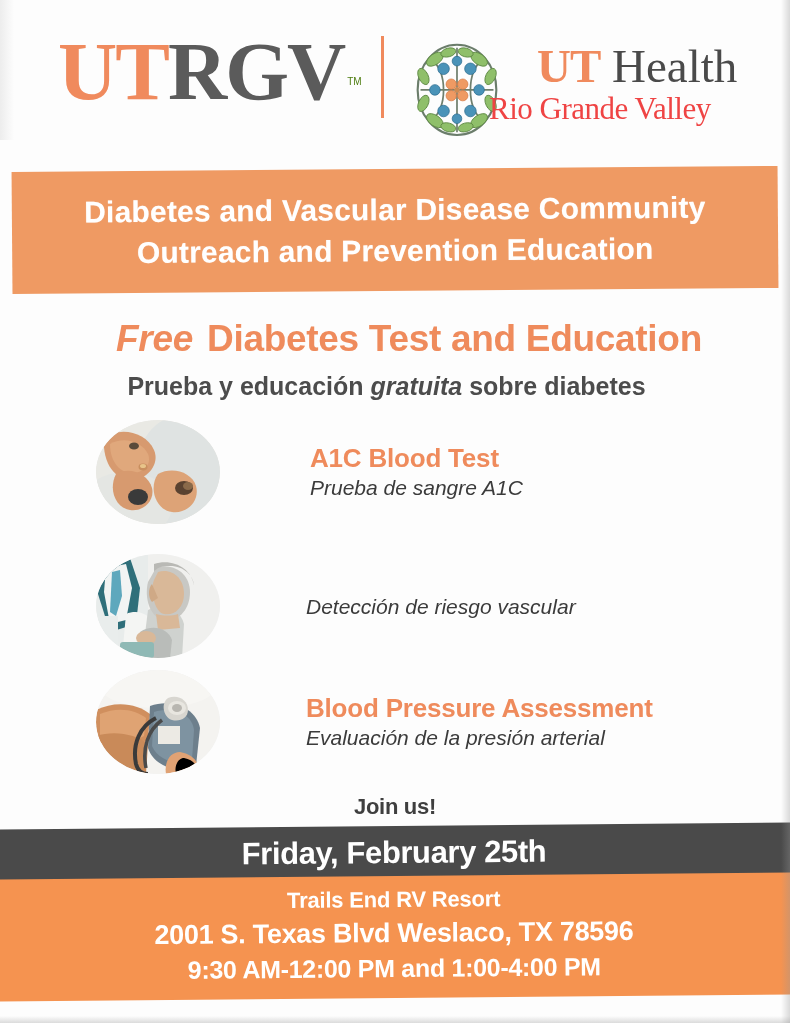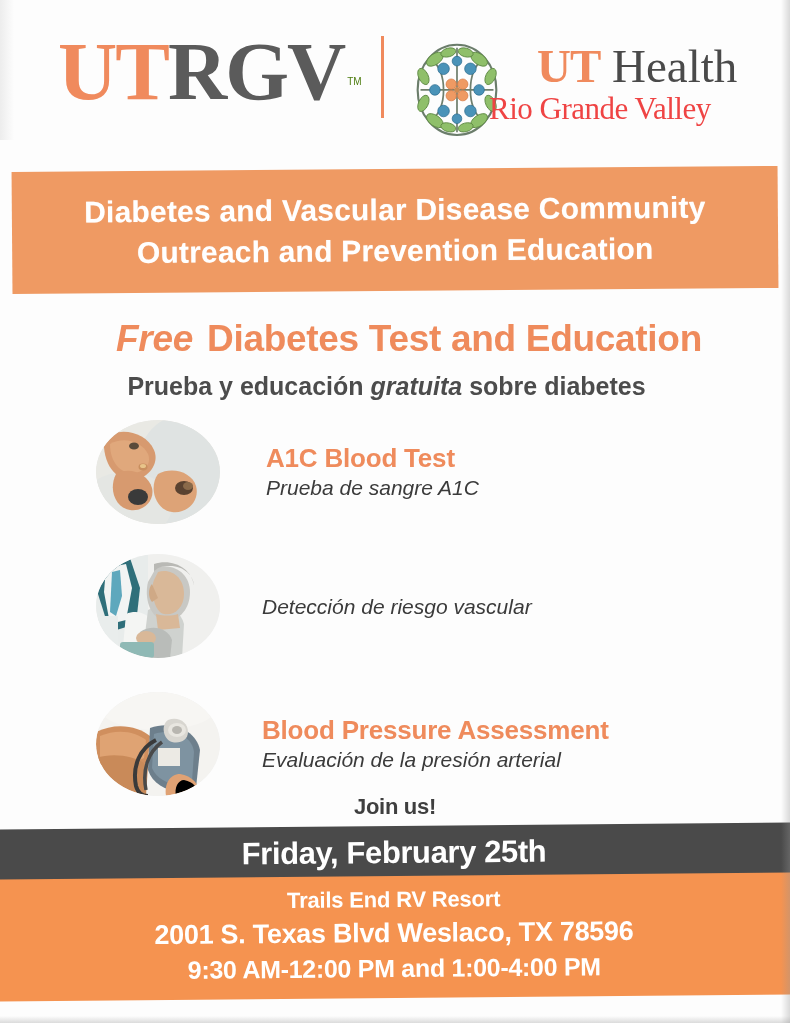--- a/index.html
+++ b/index.html
@@ -161,24 +161,25 @@
   }
 
   
   .service-row {
     position: absolute;
     left: 96px;
     width: 640px;
     height: 108px;
     display: flex;
     align-items: center;
+    gap: 44px;
   }
   .service-row.row-1 { top: 418px; }
   .service-row.row-2 { top: 552px; }
-  .service-row.row-3 { top: 690px; }
+  .service-row.row-3 { top: 668px; }
 
   .photo-circle {
     width: 124px;
     height: 104px;
     border-radius: 50%;
     overflow: hidden;
     flex: 0 0 auto;
     position: relative;
     background: #f2f2f2;
   }

